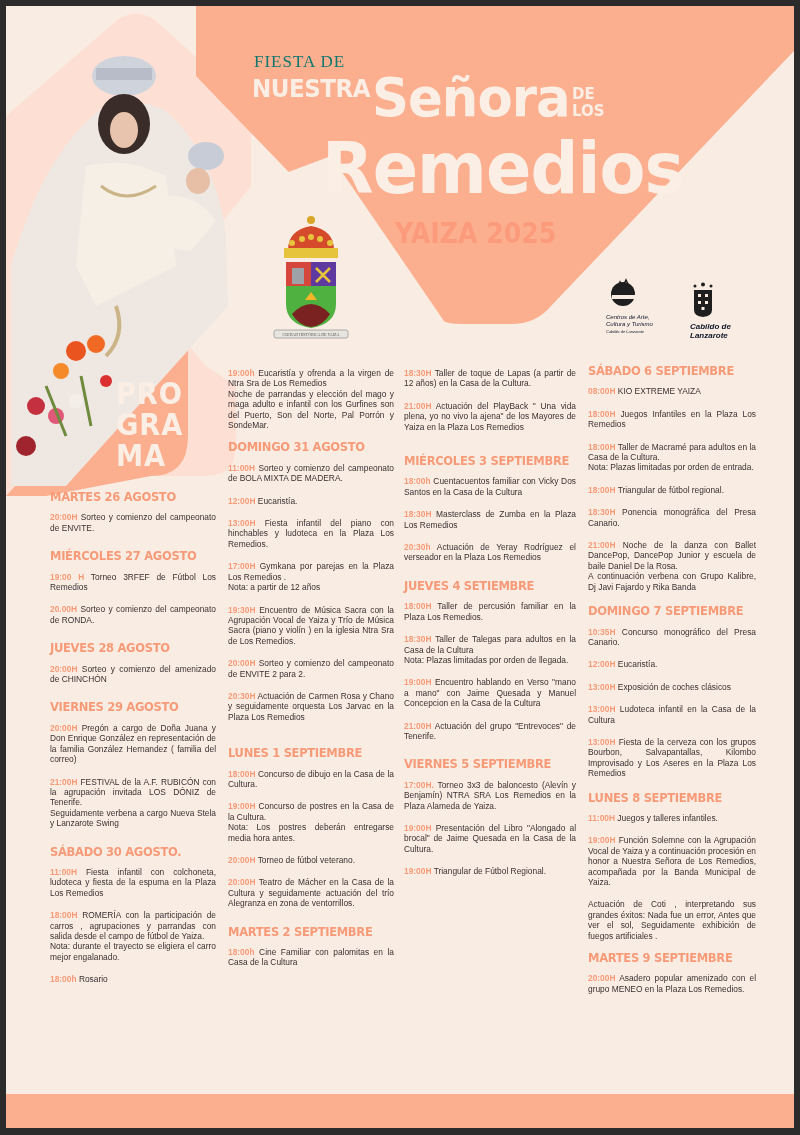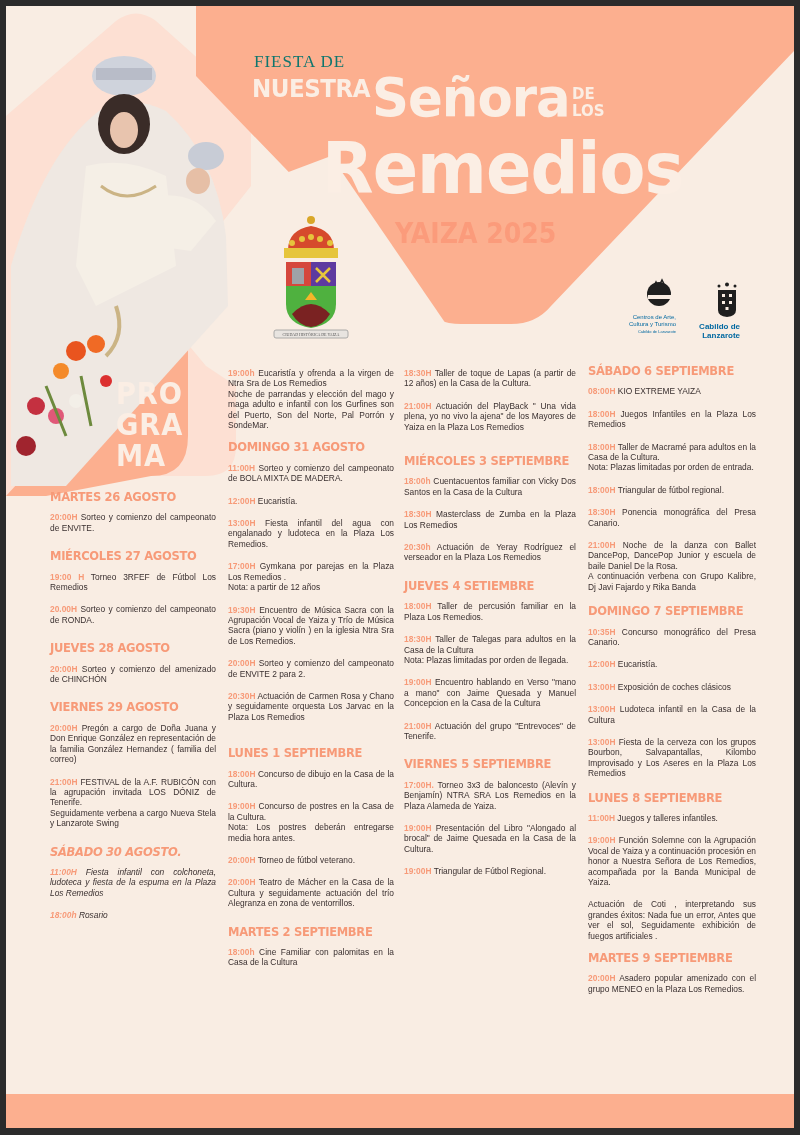--- a/index.html
+++ b/index.html
@@ -34,21 +34,21 @@
     font-weight: bold; font-size: 72px; color: #fbeee4; letter-spacing: -1px;
     transform: scaleX(0.93); transform-origin: left;
   }
   .yaiza {
     position: absolute; left: 389px; top: 211px; font-family: "DejaVu Sans", sans-serif;
     font-weight: bold; font-size: 28px; color: #fb9b7b; letter-spacing: 0px;
     transform: scaleX(0.9); transform-origin: left;
   }
   .crest { position: absolute; left: 262px; top: 206px; width: 86px; height: 130px; }
   .sponsors { position: absolute; left: 600px; top: 272px; width: 160px; height: 70px; }
-  .sponsor { position: absolute; text-align: right; color: #0369a1; }
+  .sponsor { position: absolute; text-align: left; color: #0f172a; font-style: italic; }
   .sponsor .lbl { font-size: 6px; line-height: 7px; }
   .sponsor .lbl2 { font-size: 8px; line-height: 9px; font-weight: bold; }
   .sponsor .sub { font-size: 4px; margin-top: 1px; }
   .programa {
     position: absolute; left: 110px; top: 372px; font-family: "DejaVu Sans", sans-serif;
     font-weight: bold; font-size: 31px; line-height: 31px; color: #fbeee4;
     transform: scaleX(0.88); transform-origin: left; letter-spacing: 1px;
   }
   .col { position: absolute; font-size: 8.4px; line-height: 10.4px; color: #3a3030; }
   .day {
@@ -178,36 +178,37 @@
     </div>
     <div style="margin-top:18px;">
       <div class="day">JUEVES 28 AGOSTO</div>
       <div class="ev"><span class="t">20:00H</span> <span>Sorteo y comienzo del amenizado de CHINCHÓN</span></div>
     </div>
     <div style="margin-top:18px;">
       <div class="day">VIERNES 29 AGOSTO</div>
       <div class="ev"><span class="t">20:00H</span> <span>Pregón a cargo de Doña Juana y Don Enrique González en representación de la familia González Hernandez ( familia del correo)</span></div>
       <div class="ev"><span class="t">21:00H</span> <span>FESTIVAL de la A.F. RUBICÓN con la agrupación invitada LOS DÓNIZ de Tenerife.</span><span class="note">Seguidamente verbena a cargo Nueva Stela y Lanzarote Swing</span></div>
     </div>
-    <div style="margin-top:18px;font-style:italic;">
+    <div style="margin-top:18px;">
       <div class="day">SÁBADO 30 AGOSTO.</div>
       <div class="ev"><span class="t">11:00H</span> <span>Fiesta infantil con colchoneta, ludoteca y fiesta de la espuma en la Plaza Los Remedios</span></div>
+      <div class="ev"><span class="t">18:00H</span> <span>ROMERÍA con la participación de carros , agrupaciones y parrandas con salida desde el campo de fútbol de Yaiza.</span><span class="note">Nota: durante el trayecto se eligiera el carro mejor engalanado.</span></div>
       <div class="ev"><span class="t">18:00h</span> <span>Rosario</span></div>
     </div>
   </div>
 
   <div class="col" style="left:222px; top:362px; width:166px;">
     <div>
       <div class="ev"><span class="t">19:00h</span> <span>Eucaristía y ofrenda a la virgen de Ntra Sra de Los Remedios</span><span class="note">Noche de parrandas y elección del mago y maga adulto e infantil con los Gurfines son del Puerto, Son del Norte, Pal Porrón y SondeMar.</span></div>
     </div>
     <div style="">
       <div class="day">DOMINGO 31 AGOSTO</div>
       <div class="ev"><span class="t">11:00H</span> <span>Sorteo y comienzo del campeonato de BOLA MIXTA DE MADERA.</span></div>
       <div class="ev"><span class="t">12:00H</span> <span>Eucaristía.</span></div>
-      <div class="ev"><span class="t">13:00H</span> <span>Fiesta infantil del agua con engalanado y ludoteca en la Plaza Los Remedios.</span></div>
+      <div class="ev"><span class="t">13:00H</span> <span>Fiesta infantil del piano con hinchables y ludoteca en la Plaza Los Remedios.</span></div>
       <div class="ev"><span class="t">17:00H</span> <span>Gymkana por parejas en la Plaza Los Remedios .</span><span class="note">Nota: a partir de 12 años</span></div>
       <div class="ev"><span class="t">19:30H</span> <span>Encuentro de Música Sacra con la Agrupación Vocal de Yaiza y Trío de Música Sacra (piano y violín ) en la iglesia Ntra Sra de Los Remedios.</span></div>
       <div class="ev"><span class="t">20:00H</span> <span>Sorteo y comienzo del campeonato de ENVITE 2 para 2.</span></div>
       <div class="ev"><span class="t">20:30H</span> <span>Actuación de Carmen Rosa y Chano y seguidamente orquesta Los Jarvac en la Plaza Los Remedios</span></div>
     </div>
     <div style="margin-top:26px;">
       <div class="day">LUNES 1 SEPTIEMBRE</div>
       <div class="ev"><span class="t">18:00H</span> <span>Concurso de dibujo en la Casa de la Cultura.</span></div>
       <div class="ev"><span class="t">19:00H</span> <span>Concurso de postres en la Casa de la Cultura.</span><span class="note">Nota: Los postres deberán entregarse media hora antes.</span></div>
       <div class="ev"><span class="t">20:00H</span> <span>Torneo de fútbol veterano.</span></div>

